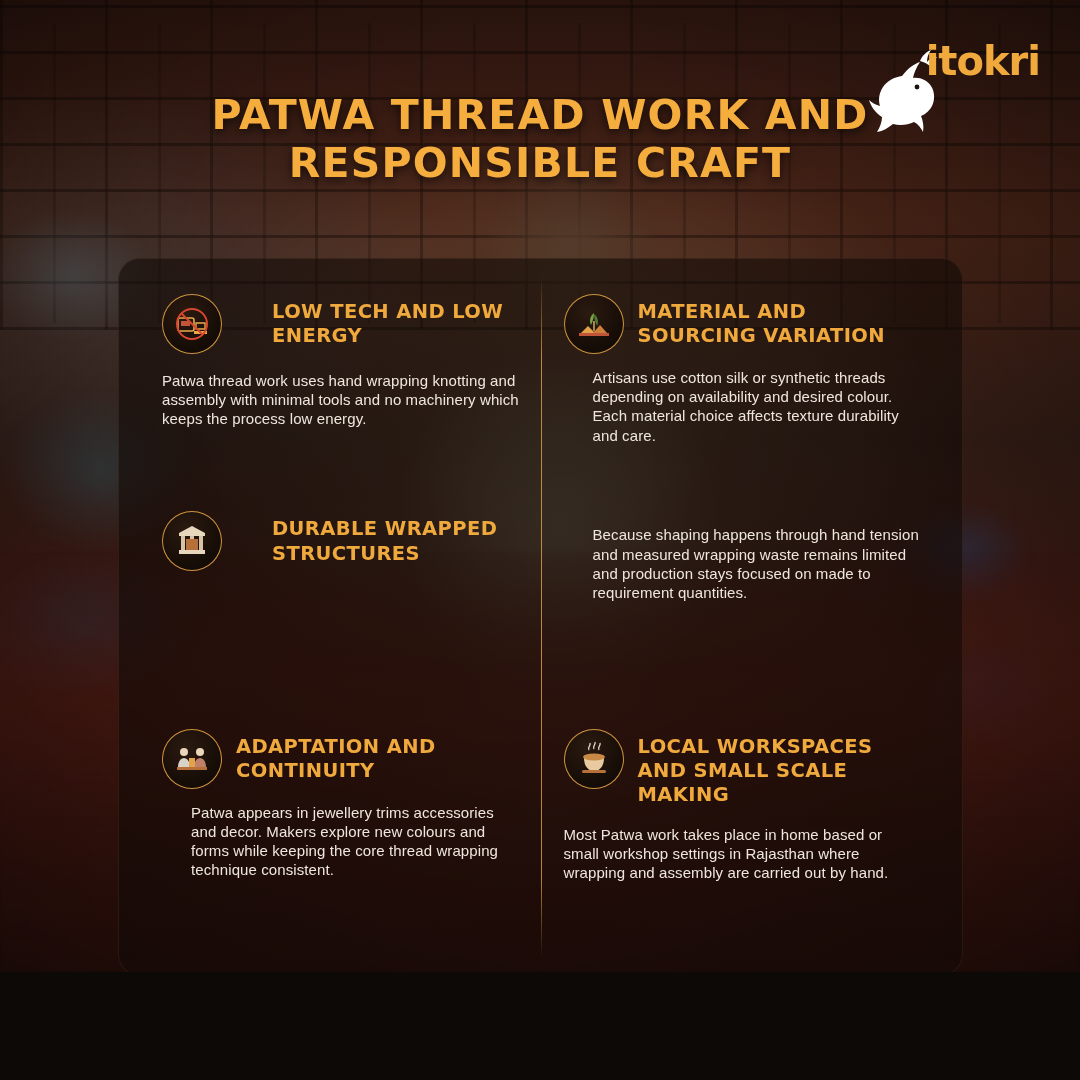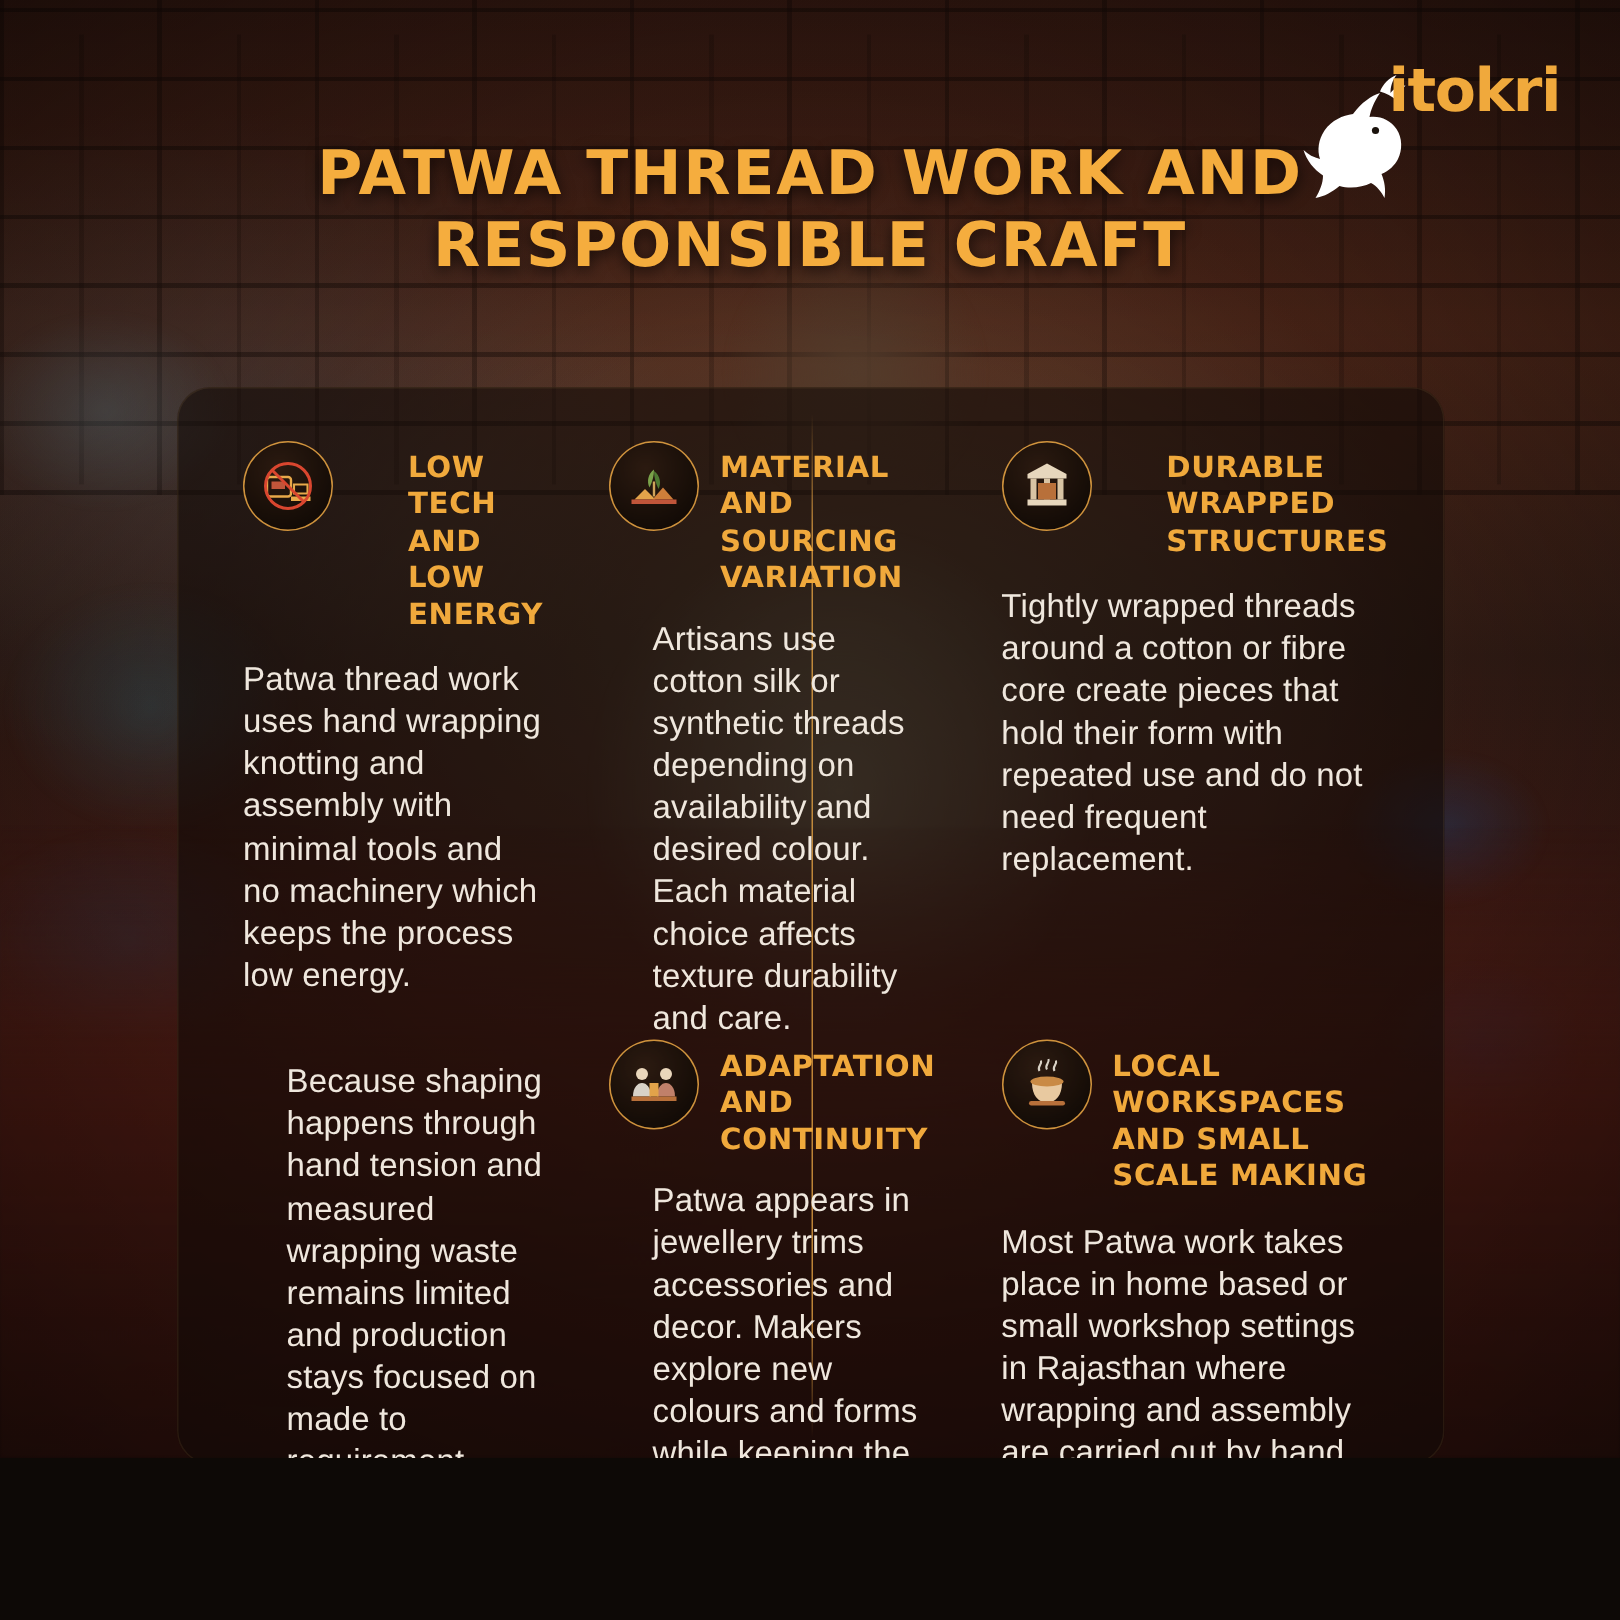--- a/index.html
+++ b/index.html
@@ -134,21 +134,21 @@
     position: absolute;
     left: 50%;
     top: 18px; bottom: 18px;
     width: 1px;
     background: linear-gradient(to bottom, rgba(240,170,70,0), rgba(240,170,70,0.75) 12%, rgba(240,170,70,0.75) 88%, rgba(240,170,70,0));
   }
   .grid {
     position: absolute;
     inset: 0;
     display: grid;
-    grid-template-columns: 1fr 1fr 1fr;
+    grid-template-columns: 1fr 1fr;
     grid-template-rows: repeat(3, 1fr);
     padding: 36px 26px 30px 30px;
     box-sizing: border-box;
     column-gap: 14px;
   }
   .cell {
     padding: 0 16px 0 14px;
     box-sizing: border-box;
   }
   .cell-head {
@@ -173,21 +173,21 @@
     font-size: 19.5px;
     font-weight: 800;
     line-height: 1.25;
     letter-spacing: .4px;
     padding-top: 6px;
     font-family: "DejaVu Sans", sans-serif;
   }
   .cell-body {
     margin-top: 17px;
     color: #efe7dd;
-    font-size: 22px;
+    font-size: 15px;
     line-height: 1.28;
     letter-spacing: .1px;
   }
   .right .cell-body { margin-top: 14px; margin-left: 29px; }
   .shift { padding-left: 36px; }
 </style>
 </head>
 <body>
 
 <div id="poster">
@@ -261,21 +261,20 @@
               <rect x="10" y="15" width="26" height="3" fill="#e7d7bd"></rect>
               <rect x="12" y="18" width="4" height="14" fill="#d8c4a4"></rect>
               <rect x="21" y="18" width="4" height="14" fill="#d8c4a4"></rect>
               <rect x="30" y="18" width="4" height="14" fill="#d8c4a4"></rect>
               <rect x="10" y="32" width="26" height="4" fill="#e7d7bd"></rect>
               <rect x="17" y="21" width="12" height="11" fill="#b8703a"></rect>
             </svg>
           </div>
           <div class="cell-title shift">DURABLE WRAPPED STRUCTURES</div>
         </div>
-        <div class="cell-body">Tightly wrapped threads around a cotton or fibre core create pieces that hold their form with repeated use and do not need frequent replacement.</div>
       </div>
 
       <div class="cell right">
         <div class="cell-body">Because shaping happens through hand tension and measured wrapping waste remains limited and production stays focused on made to requirement quantities.</div>
       </div>
 
       <div class="cell right">
         <div class="cell-head">
           <div class="badge">
             <svg width="46" height="46" viewBox="0 0 46 46">

